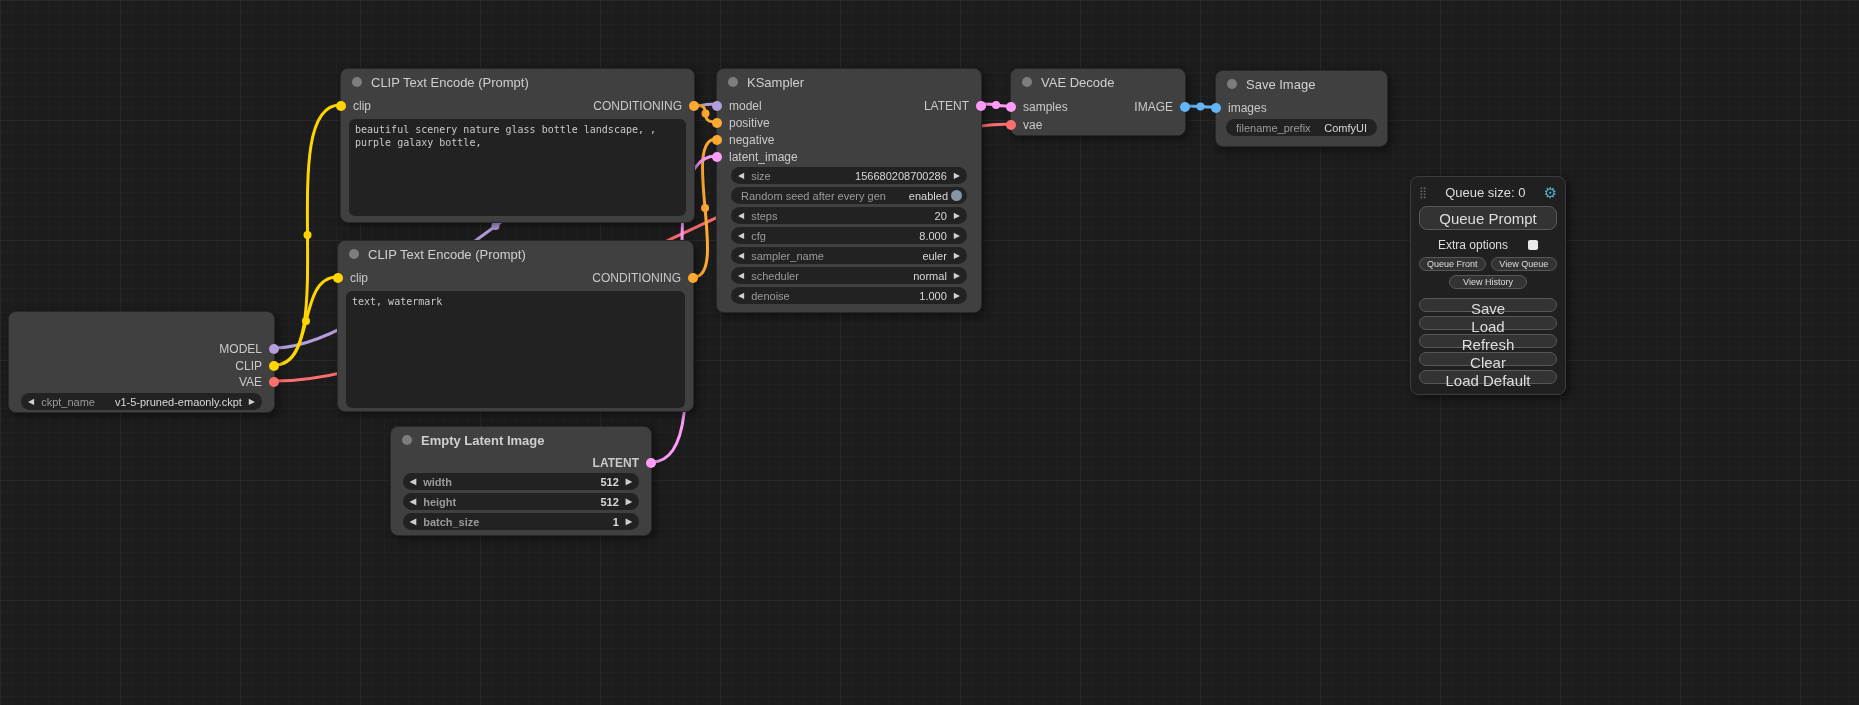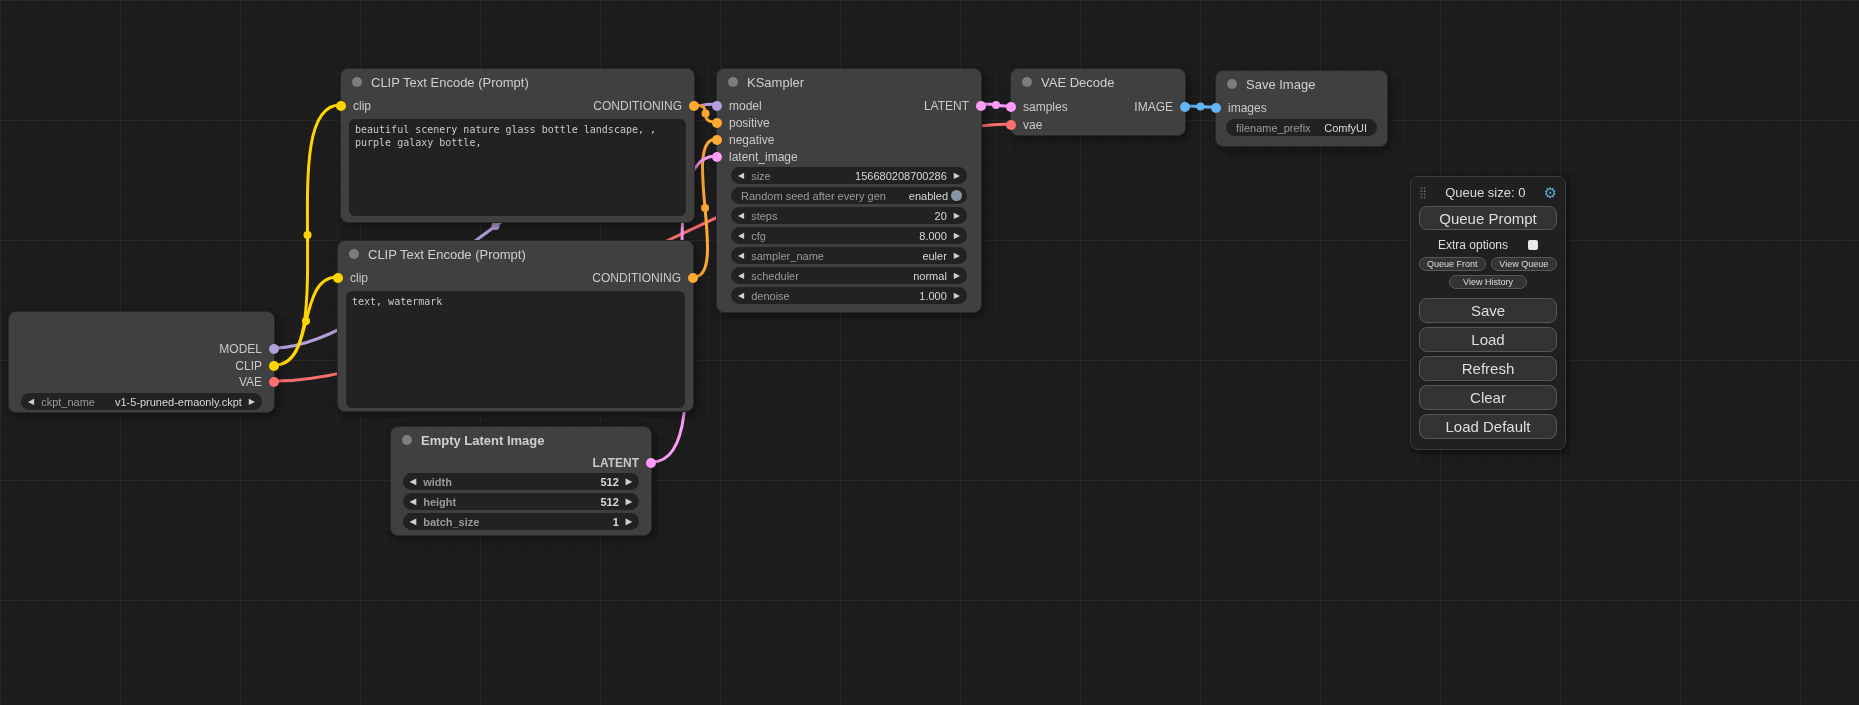--- a/index.html
+++ b/index.html
@@ -63,21 +63,21 @@
   .menu-top{display:flex;align-items:center;height:16px;}
   .drag-handle{color:#6a6a6a;font-size:11px;line-height:11px;cursor:move;}
   .queue-size{flex:1;text-align:center;color:#dddddd;font-size:13px;}
   .gear{color:#58aacb;font-size:15px;line-height:15px;cursor:pointer;}
   .menu button{
     display:block;width:100%;box-sizing:border-box;
     background:#333333;border:1px solid #585858;border-radius:8px;
     color:#dedede;font-family:"Liberation Sans", sans-serif;cursor:pointer;
   }
   button.big{height:24px;font-size:15px;margin-top:6px;}
-  button.action{height:25px;font-size:15px;margin-top:4px;}
+  button.action{height:14px;font-size:15px;margin-top:4px;}
   .extra-row{display:flex;align-items:center;justify-content:center;margin-top:8px;height:14px;color:#dddddd;font-size:12px;gap:20px;text-align:center;}
   .checkbox{width:10px;height:10px;background:#e8e8e8;border-radius:2px;display:inline-block;cursor:pointer;}
   .small-row{display:flex;gap:5px;margin-top:5px;}
   .menu button.small{height:14px;font-size:9px;padding:0 4px;border-radius:7px;margin-top:0;}
   .center-row{display:flex;justify-content:center;margin-top:4px;margin-bottom:9px;}
   .center-row button.small{width:78px;}
 </style>
 </head>
 <body>
 

